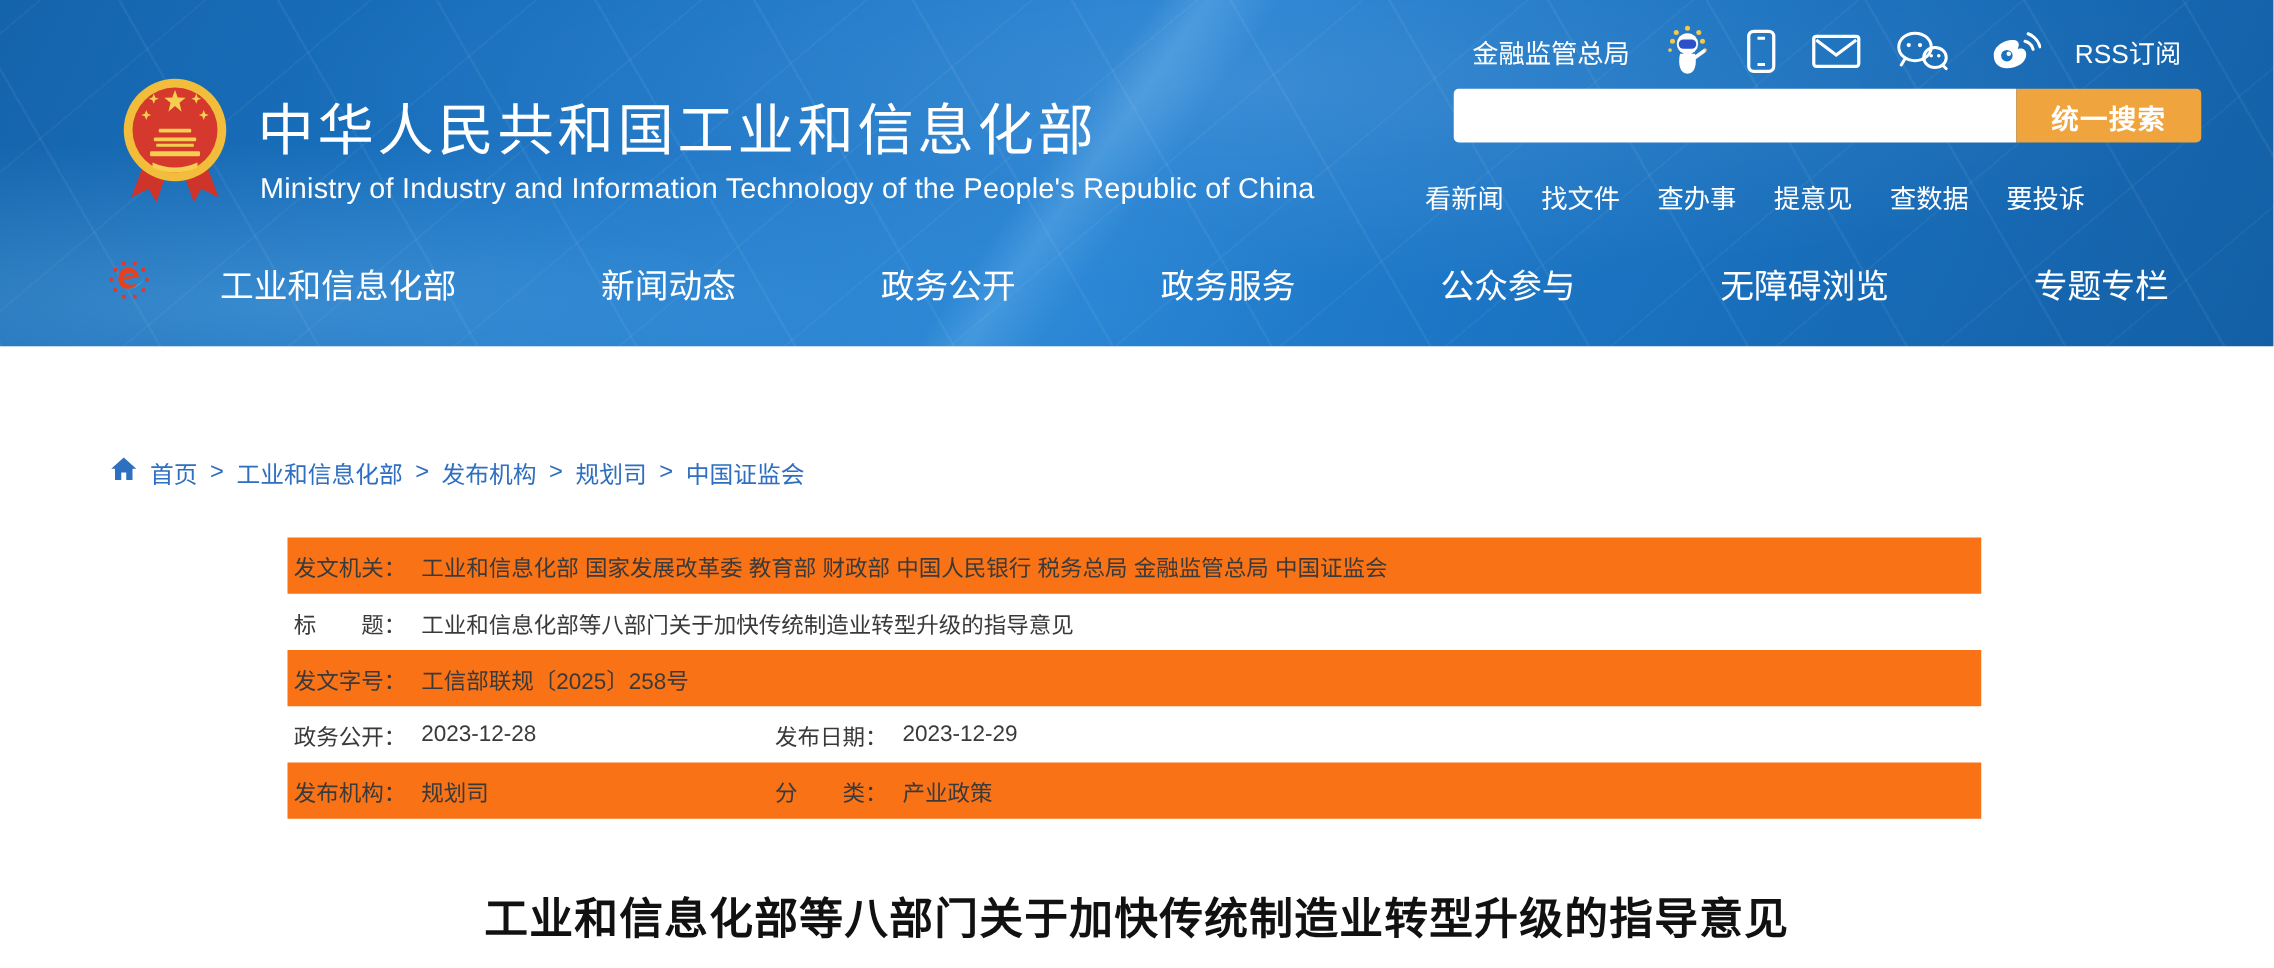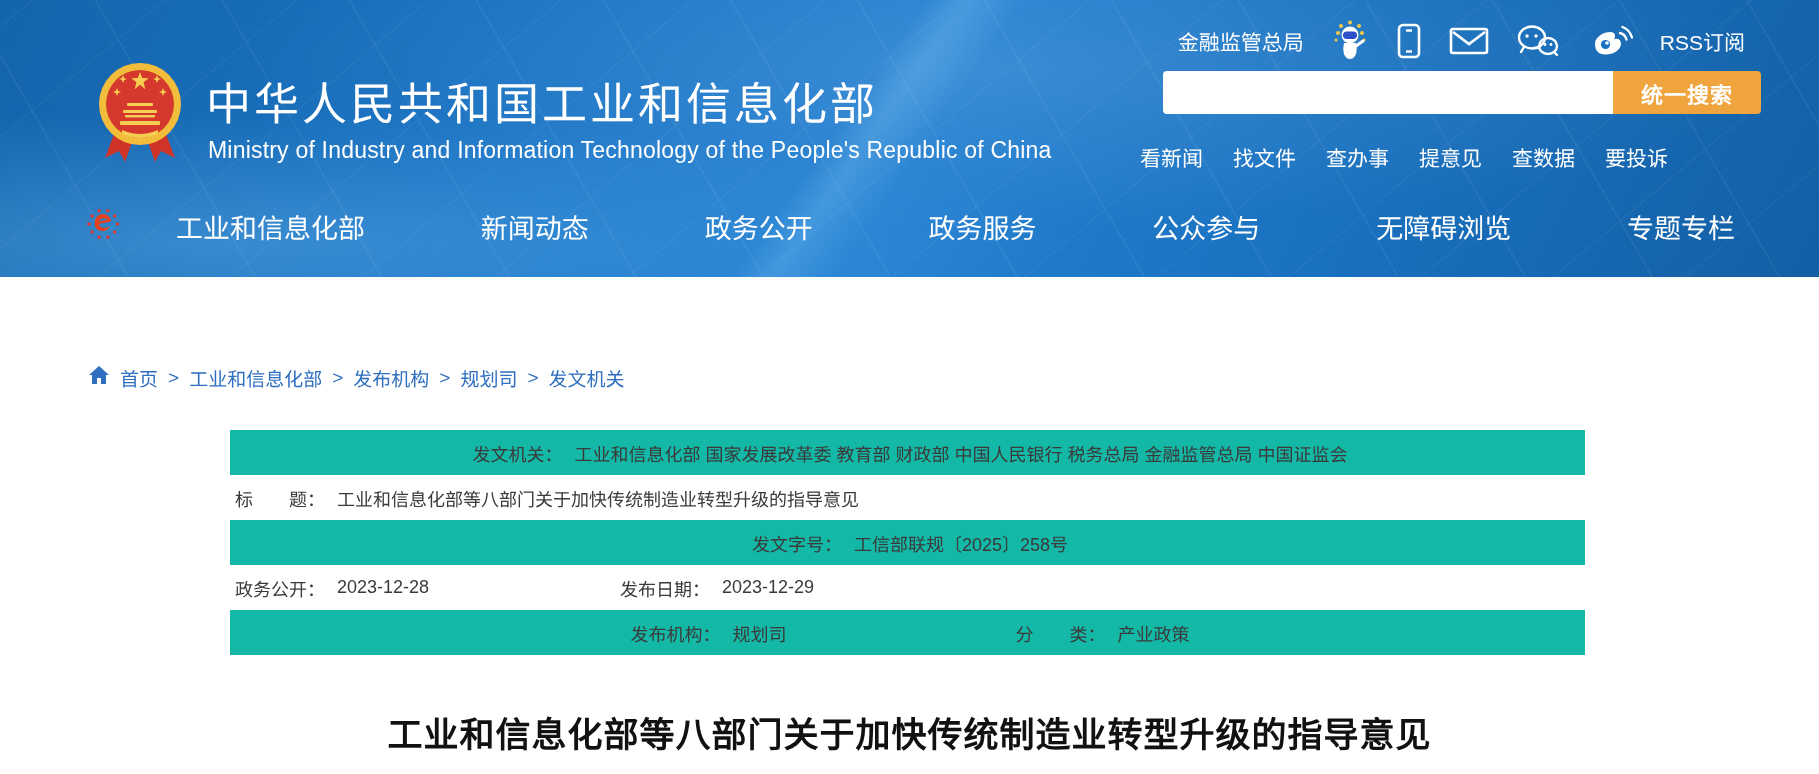--- a/index.html
+++ b/index.html
@@ -51,21 +51,21 @@
   .nav-items span { color:#fff; font-size:27px; cursor:pointer; white-space:nowrap; }
 
   
   .breadcrumb { position:absolute; left:88px; top:320px; display:flex; align-items:center; gap:10px;
     color:#2e6fc0; font-size:19px;margin-top:44px; }
   .breadcrumb .crumb { cursor:pointer; white-space:nowrap; }
   .breadcrumb .sep { color:#2e6fc0; }
 
   .meta-table { position:absolute; left:230px; top:430px; width:1355px; font-size:18px; color:#3a3a3a; }
   .meta-row { display:flex; align-items:center; height:45px; padding-left:5px; }
-  .meta-row.gray { background:#14b8a6;justify-content:center; }
+  .meta-row.gray { background:#f97316; }
   .meta-label { white-space:pre; flex:none; }
   .meta-value { white-space:pre; margin-left:12px; }
   .meta-cell { display:flex; align-items:center; }
   .meta-cell.fixed { width:385px; flex:none; }
 
   .article-title { position:absolute; left:0; top:706px; width:1819px; text-align:center;
     font-size:35px; font-weight:700; color:#111; letter-spacing:1px; }
 </style>
 </head>
 <body>
@@ -210,21 +210,21 @@
         </svg>
       </span>
       <span class="crumb">首页</span>
       <span class="sep">&gt;</span>
       <span class="crumb">工业和信息化部</span>
       <span class="sep">&gt;</span>
       <span class="crumb">发布机构</span>
       <span class="sep">&gt;</span>
       <span class="crumb">规划司</span>
       <span class="sep">&gt;</span>
-      <span class="crumb">发文机关</span>
+      <span class="crumb">中国证监会</span>
     </div>
 
     <div class="meta-table">
       <div class="meta-row gray">
         <span class="meta-label">发文机关：</span>
         <span class="meta-value">工业和信息化部 国家发展改革委 教育部 财政部 中国人民银行 税务总局 金融监管总局 中国证监会</span>
       </div>
       <div class="meta-row">
         <span class="meta-label">标　　题：</span>
         <span class="meta-value">工业和信息化部等八部门关于加快传统制造业转型升级的指导意见</span>

